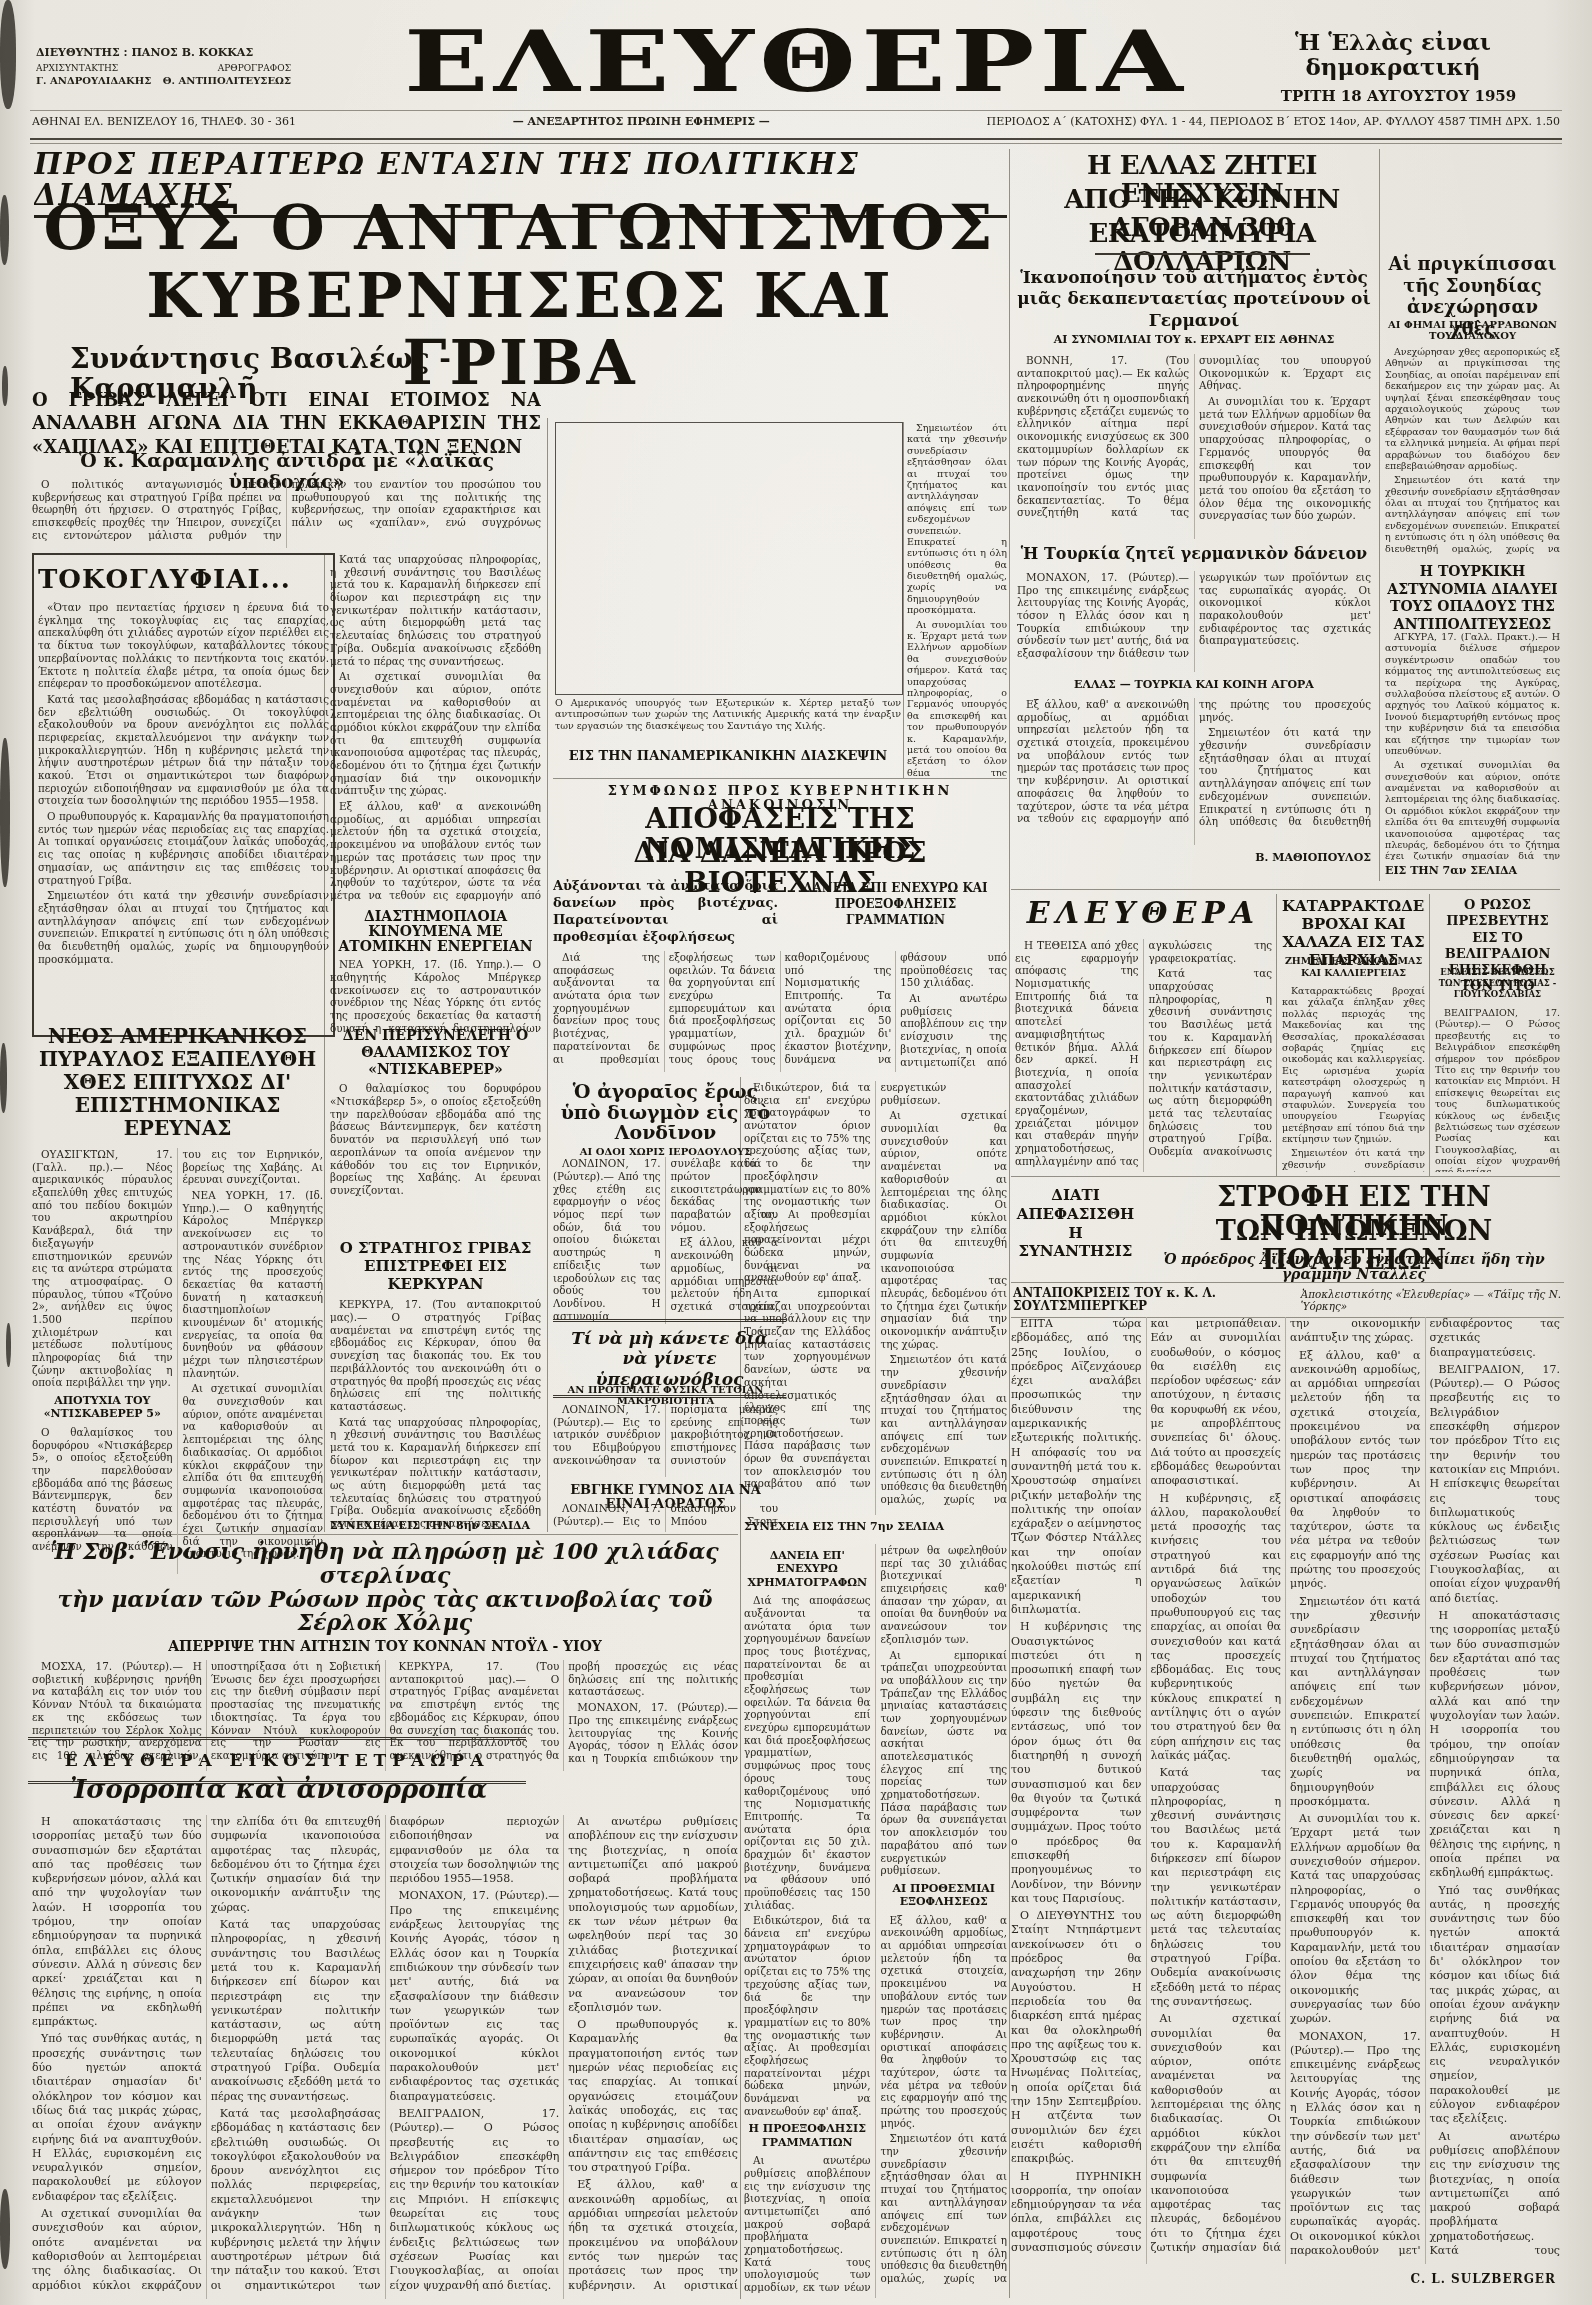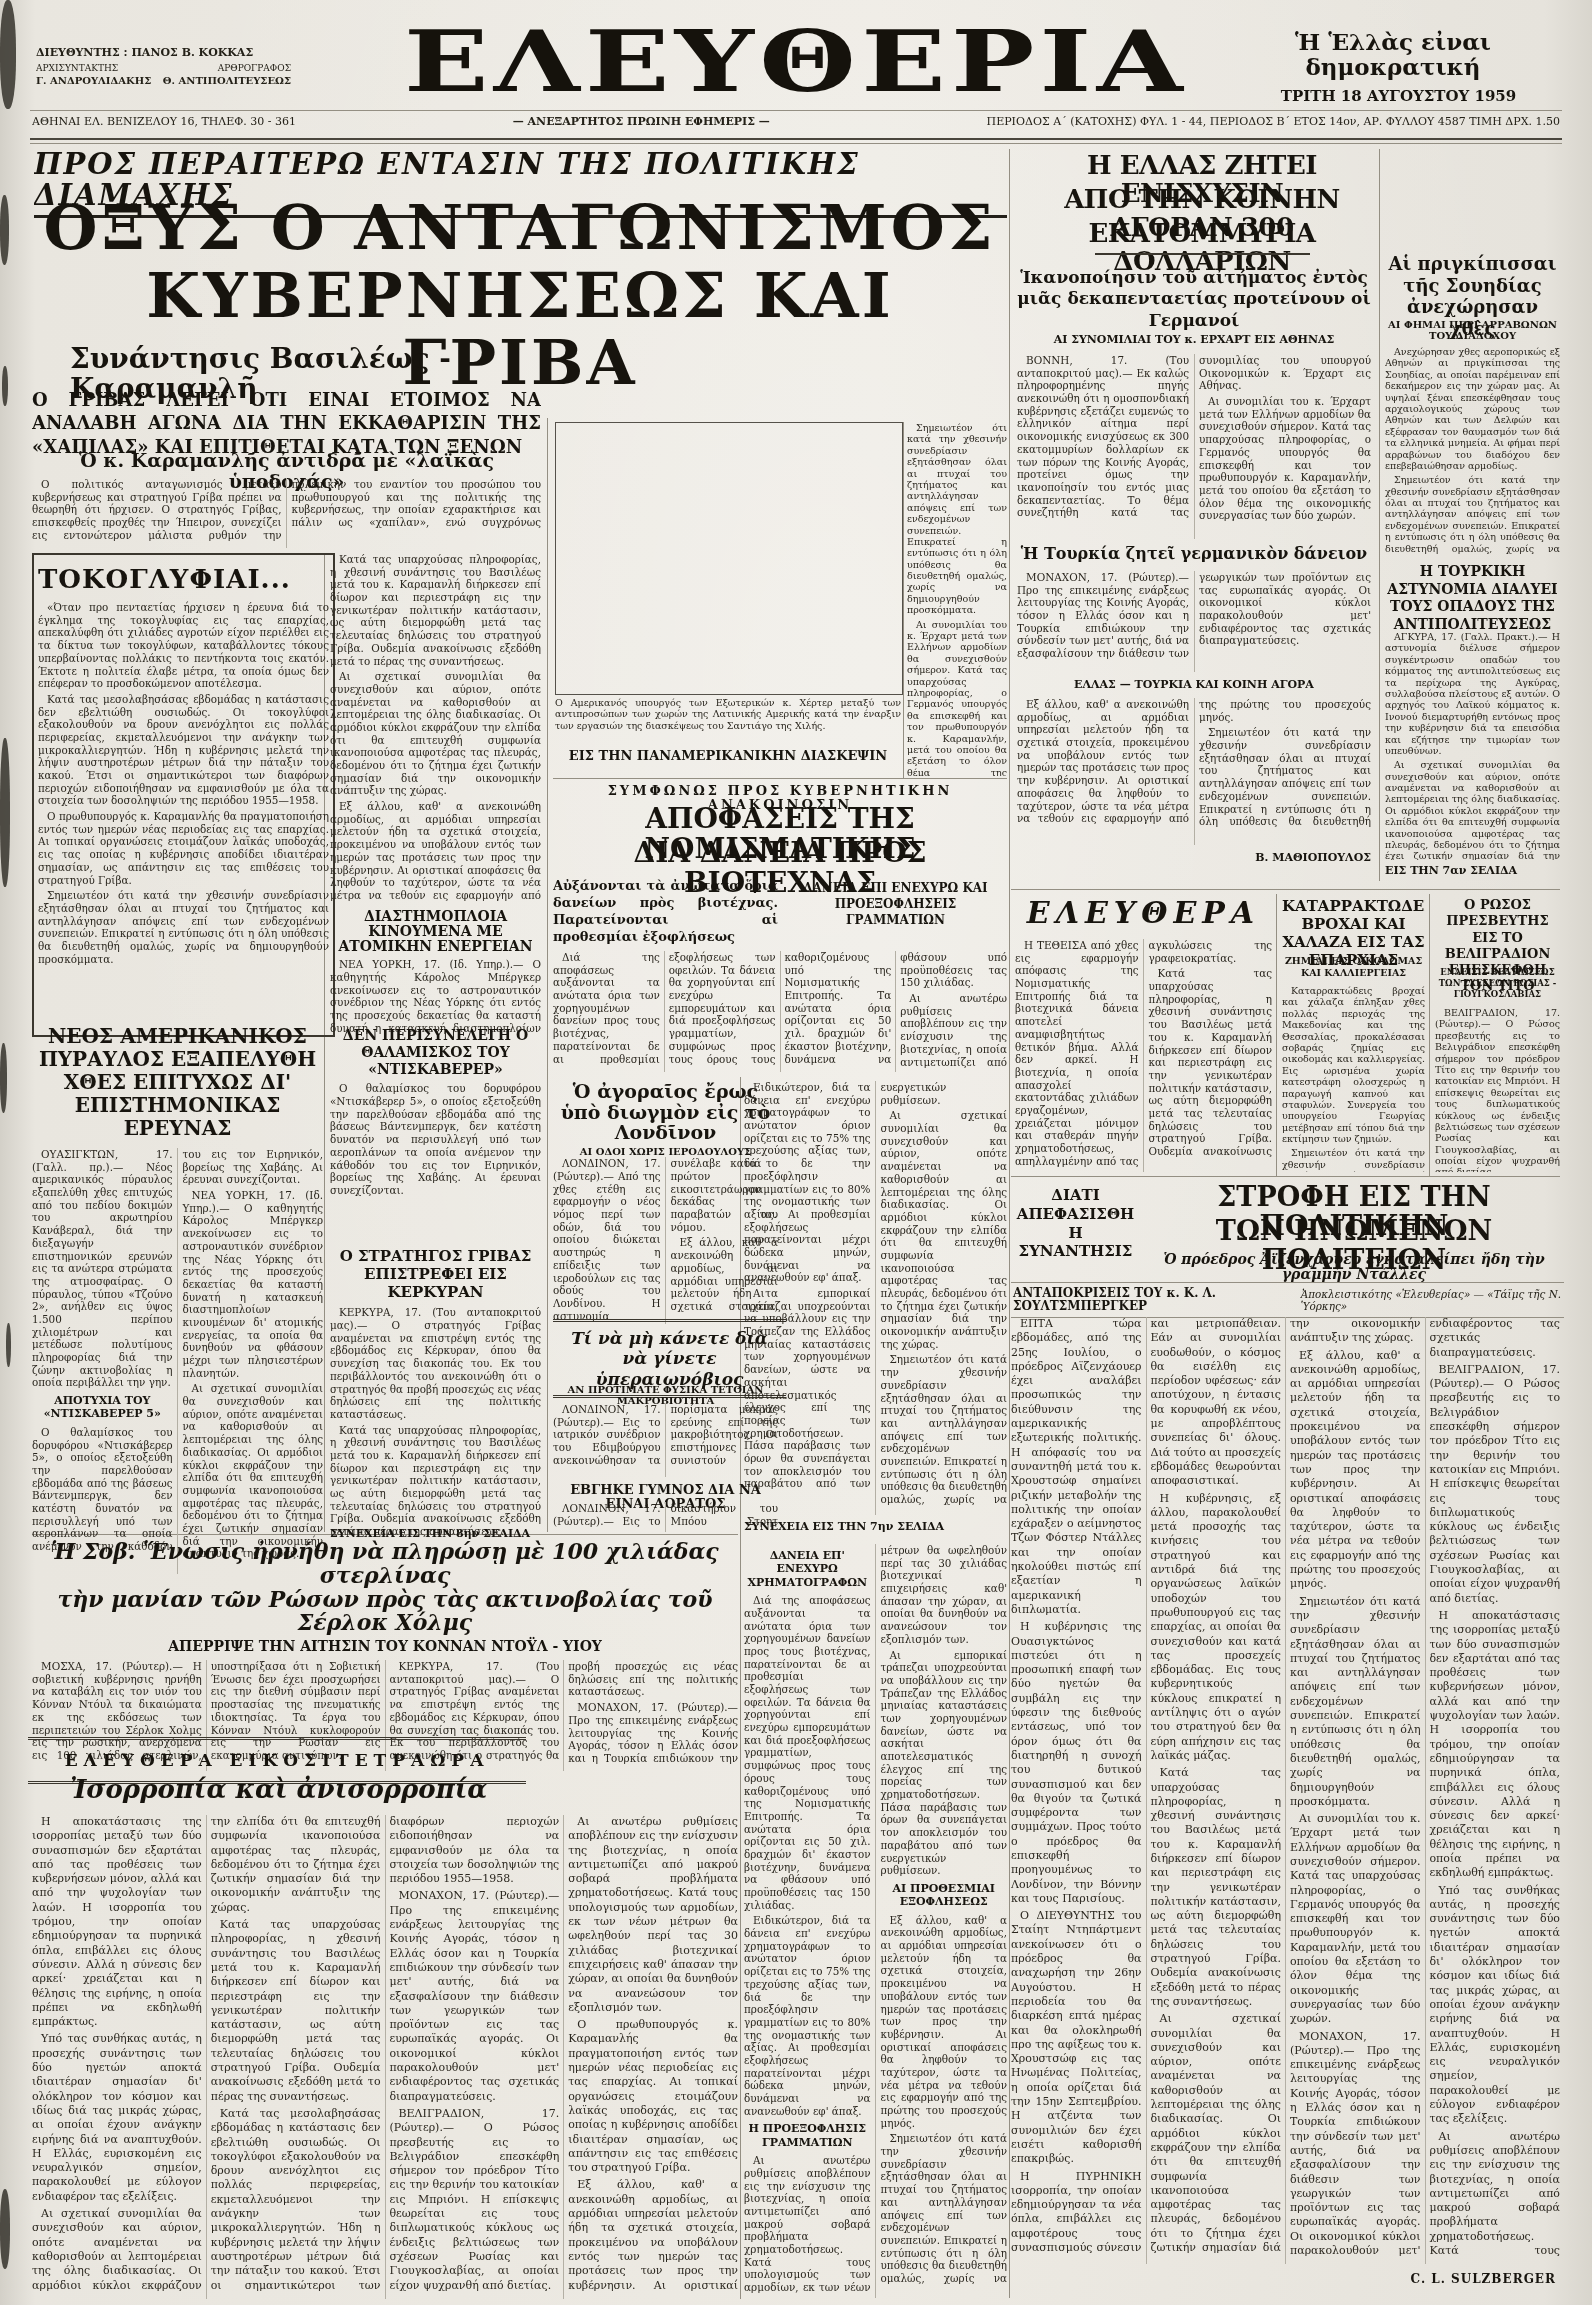--- a/index.html
+++ b/index.html
@@ -178,21 +178,21 @@
       <p>ΝΕΑ ΥΟΡΚΗ, 17. (Ιδ. Υπηρ.).— Ο καθηγητής Κάρολος Μπέργκερ ανεκοίνωσεν εις το αστροναυτικόν συνέδριον της Νέας Υόρκης ότι εντός της προσεχούς δεκαετίας θα καταστή δυνατή η κατασκευή διαστημοπλοίων κινουμένων δι' ατομικής ενεργείας, τα οποία θα δυνηθούν να φθάσουν μέχρι των πλησιεστέρων πλανητών.</p>
       <p>Αι σχετικαί συνομιλίαι θα συνεχισθούν και αύριον, οπότε αναμένεται να καθορισθούν αι λεπτομέρειαι της όλης διαδικασίας. Οι αρμόδιοι κύκλοι εκφράζουν την ελπίδα ότι θα επιτευχθή συμφωνία ικανοποιούσα αμφοτέρας τας πλευράς, δεδομένου ότι το ζήτημα έχει ζωτικήν σημασίαν διά την οικονομικήν ανάπτυξιν της χώρας.</p>
     </div>
   </div>
 
   <div class="a" style="left:330px;top:1027px;width:211px">
     <div class="hd ctr" style="font-size:14px;line-height:1.2">ΔΕΝ ΠΕΡΙΣΥΝΕΛΕΓΗ Ο ΘΑΛΑΜΙΣΚΟΣ ΤΟΥ «ΝΤΙΣΚΑΒΕΡΕΡ»</div>
     <div class="bt" style="height:147px;margin-top:5px">
         <p>Ο θαλαμίσκος του δορυφόρου «Ντισκάβερερ 5», ο οποίος εξετοξεύθη την παρελθούσαν εβδομάδα από της βάσεως Βάντενμπεργκ, δεν κατέστη δυνατόν να περισυλλεγή υπό των αεροπλάνων τα οποία ανέμενον την κάθοδόν του εις τον Ειρηνικόν, βορείως της Χαβάης. Αι έρευναι συνεχίζονται.</p>
       </div>
-    <div class="hd ctr" style="font-size:15px;line-height:1.2;margin-top:18px">Ο ΣΤΡΑΤΗΓΟΣ ΓΡΙΒΑΣ ΕΠΙΣΤΡΕΦΕΙ ΕΙΣ ΚΕΡΚΥΡΑΝ</div>
+    <div class="hd ctr" style="font-size:15px;line-height:1.2;margin-top:10px">Ο ΣΤΡΑΤΗΓΟΣ ΓΡΙΒΑΣ ΕΠΙΣΤΡΕΦΕΙ ΕΙΣ ΚΕΡΚΥΡΑΝ</div>
     <div class="bt" style="height:217px;margin-top:5px">
         <p>ΚΕΡΚΥΡΑ, 17. (Του ανταποκριτού μας).— Ο στρατηγός Γρίβας αναμένεται να επιστρέψη εντός της εβδομάδος εις Κέρκυραν, όπου θα συνεχίση τας διακοπάς του. Εκ του περιβάλλοντός του ανεκοινώθη ότι ο στρατηγός θα προβή προσεχώς εις νέας δηλώσεις επί της πολιτικής καταστάσεως.</p>
         <p>Κατά τας υπαρχούσας πληροφορίας, η χθεσινή συνάντησις του Βασιλέως μετά του κ. Καραμανλή διήρκεσεν επί δίωρον και περιεστράφη εις την γενικωτέραν πολιτικήν κατάστασιν, ως αύτη διεμορφώθη μετά τας τελευταίας δηλώσεις του στρατηγού Γρίβα. Ουδεμία ανακοίνωσις εξεδόθη μετά το πέρας της συναντήσεως.</p>
       </div>
     <div class="marker" style="margin-top:4px">ΣΥΝΕΧΕΙΑ ΕΙΣ ΤΗΝ 8ην ΣΕΛΙΔΑ</div>
   </div>
 
   <div class="a" style="left:32px;top:1540px;width:706px">
     <div class="hd it ctr" style="font-size:22px">Ἡ Σοβ. Ἕνωσις ἠρνήθη νὰ πληρώσῃ μὲ 100 χιλιάδας στερλίνας</div>
     <div class="hd it ctr" style="font-size:22px">τὴν μανίαν τῶν Ρώσων πρὸς τὰς ακτινοβολίας τοῦ Σέρλοκ Χόλμς</div>

